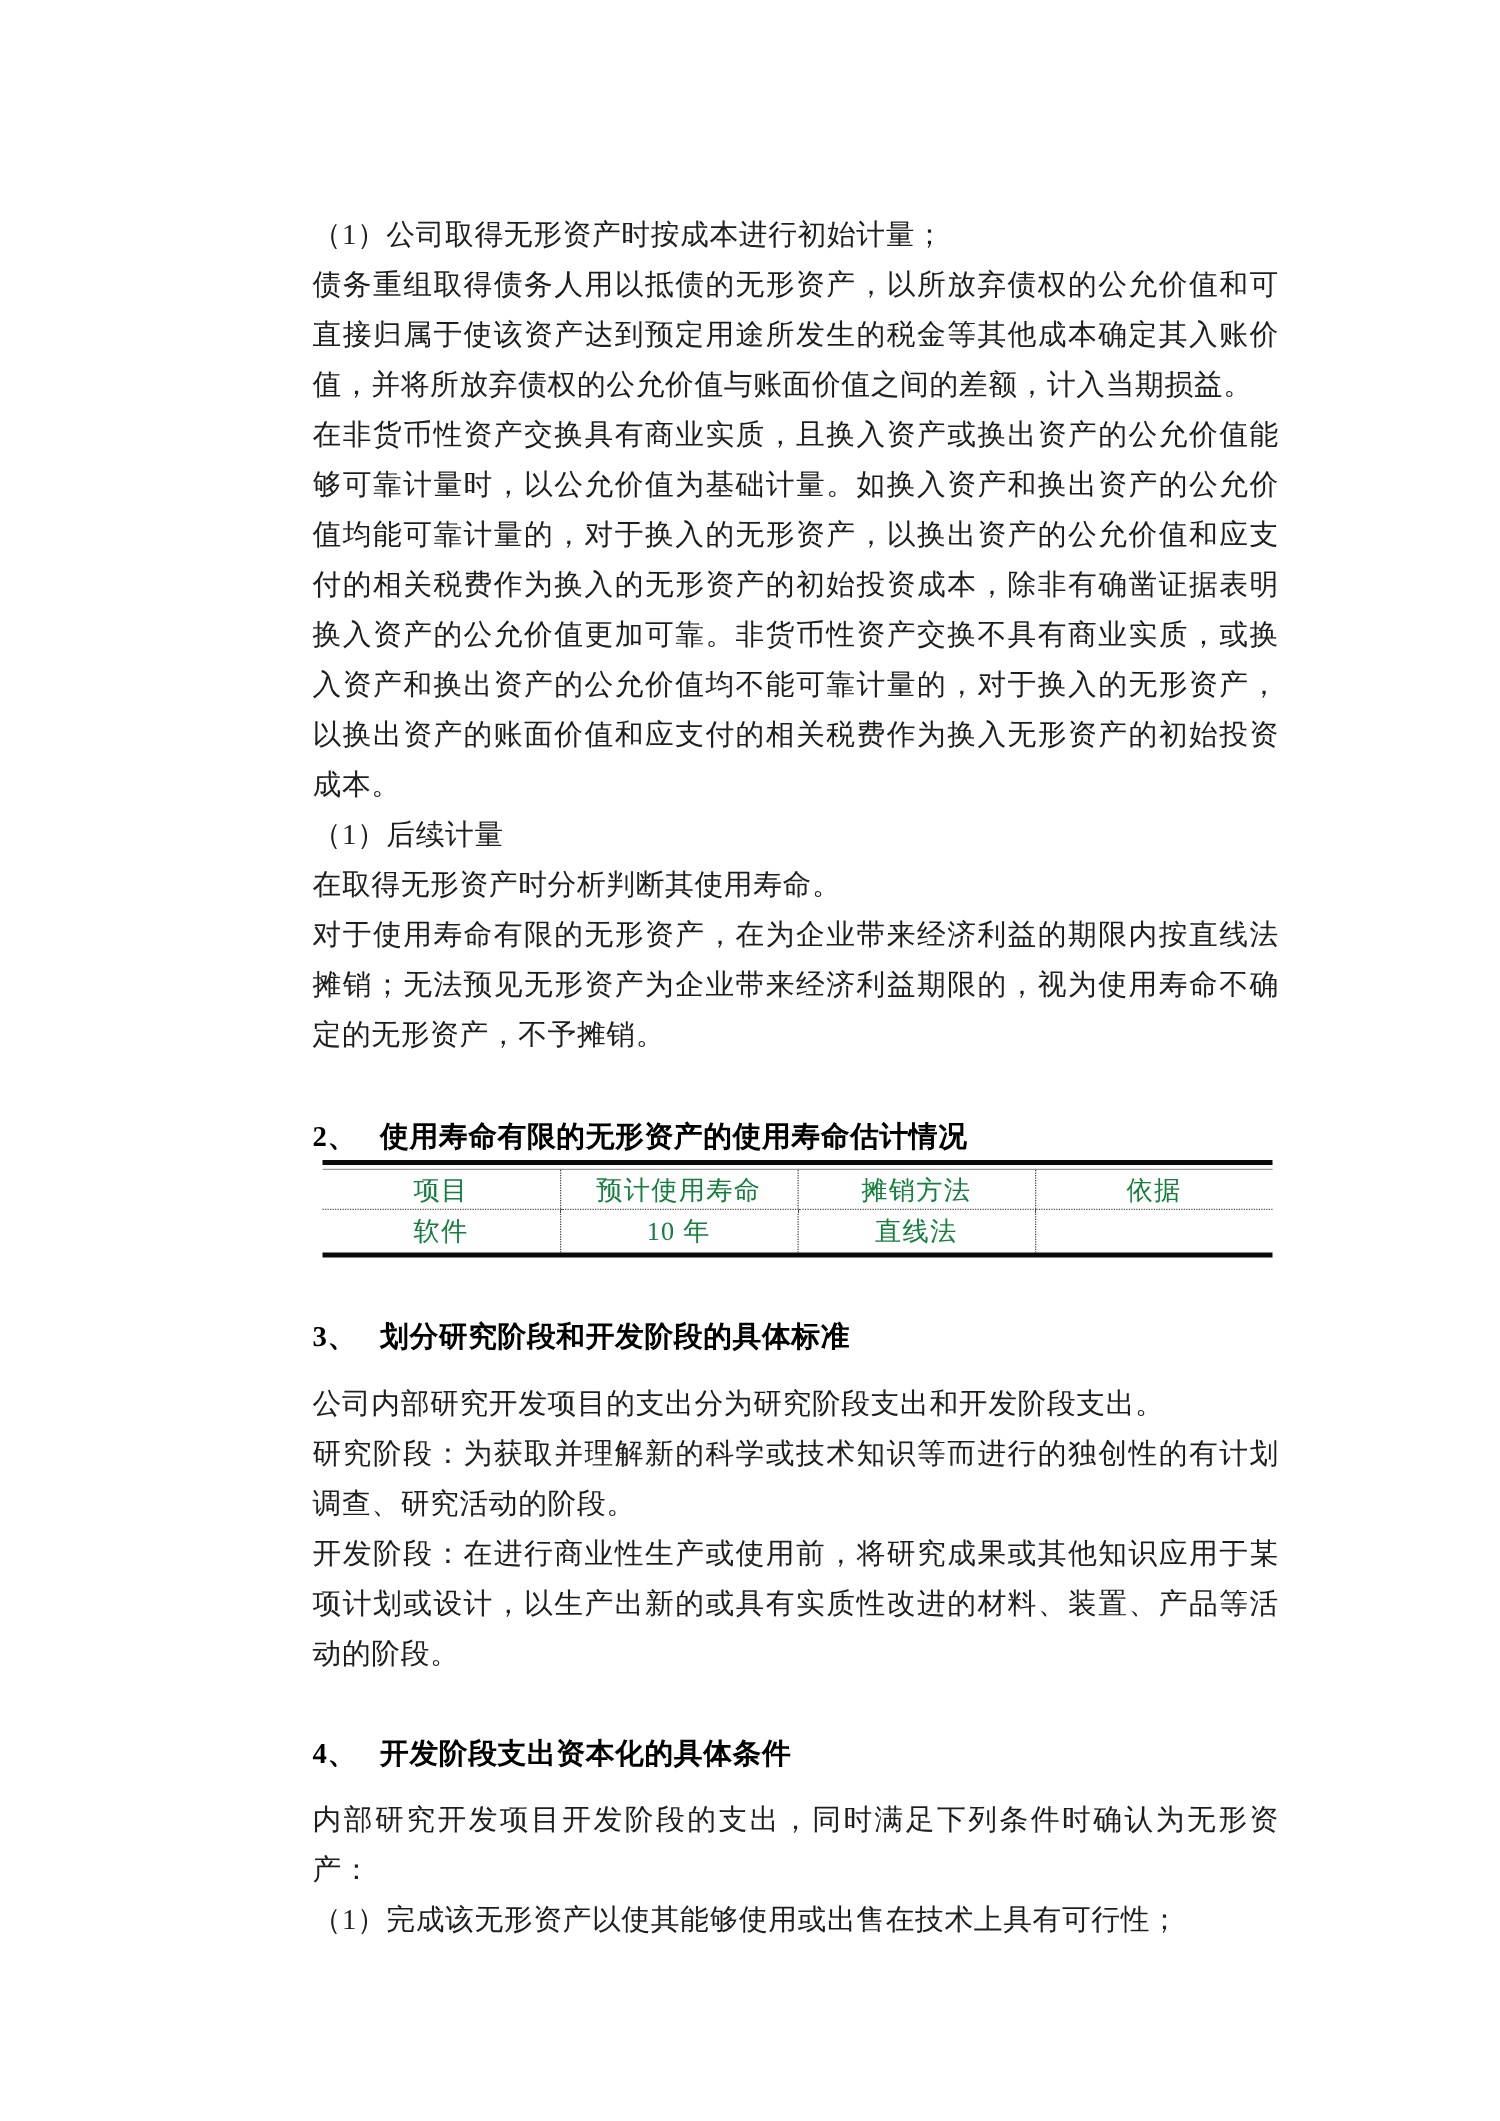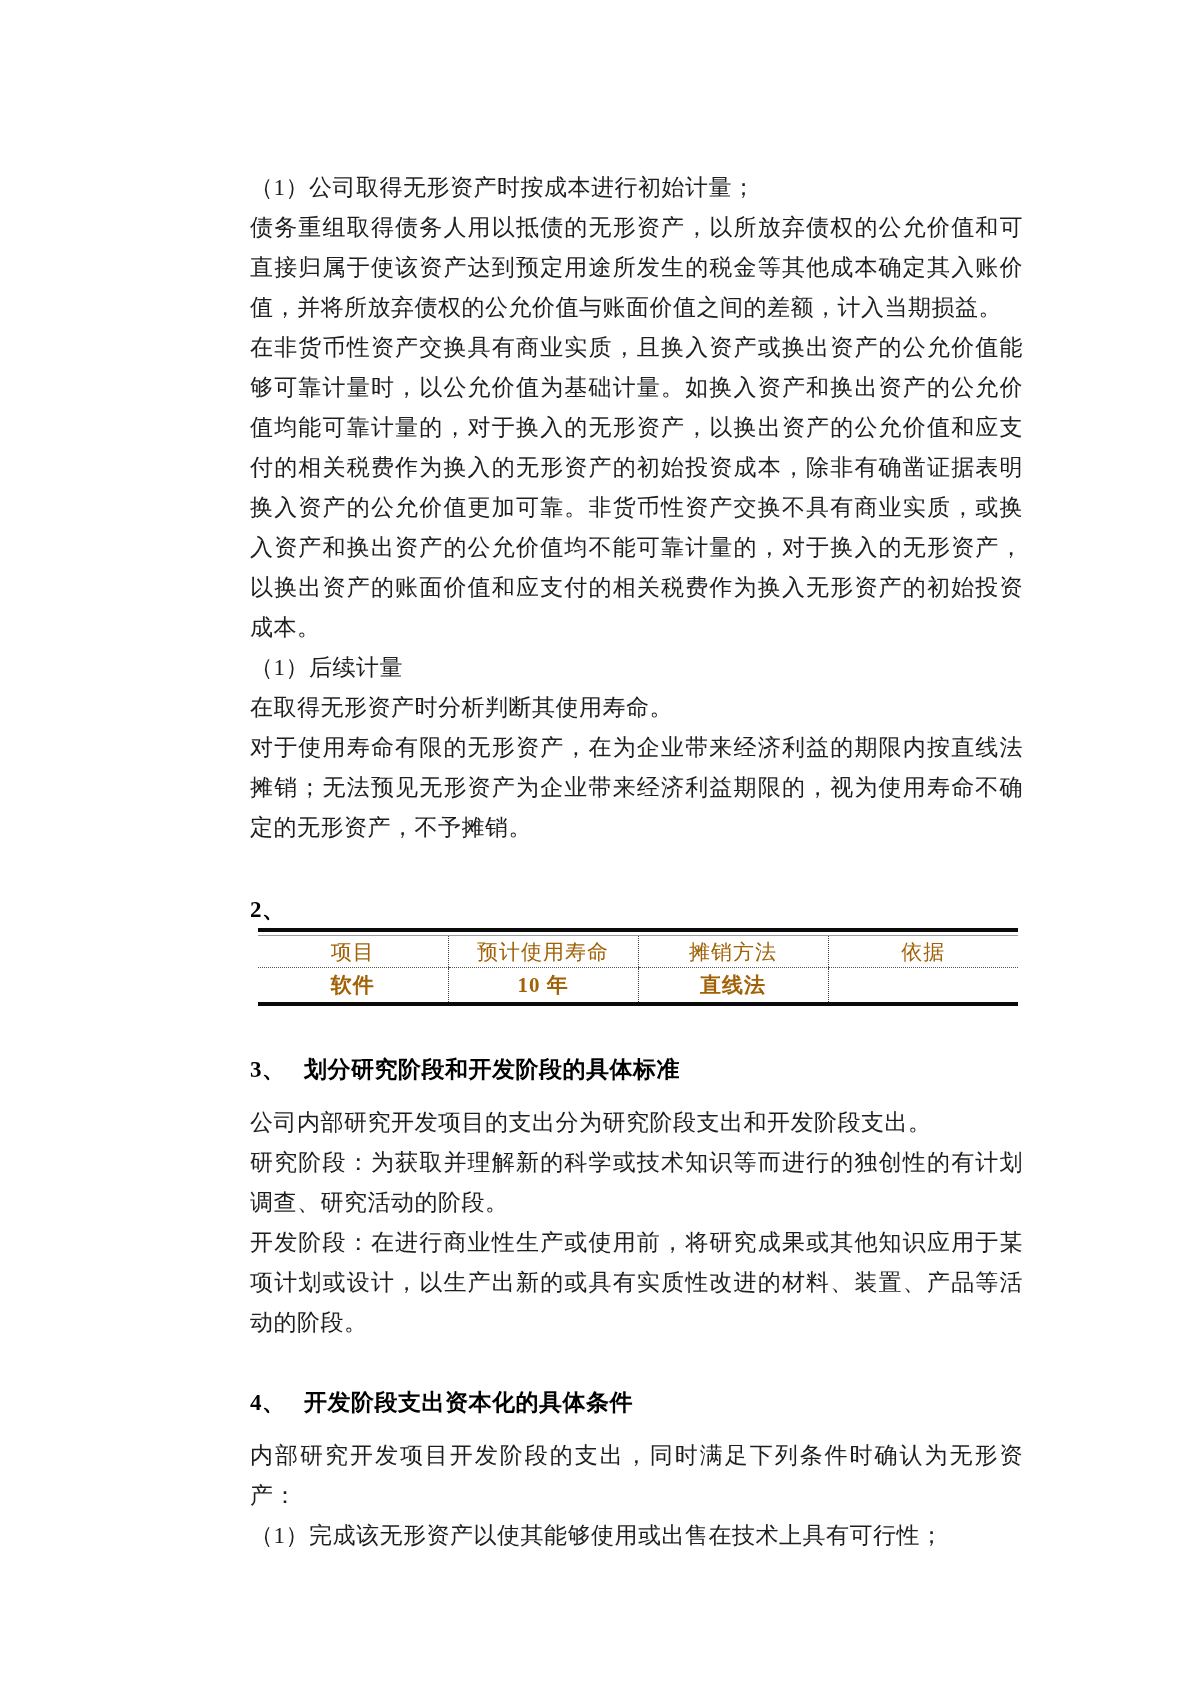--- a/index.html
+++ b/index.html
@@ -52,35 +52,34 @@
     border-top:4px solid #0a0a0a;
     border-bottom:4px solid #0a0a0a;
     padding-top:3px;
   }
   table.life-table{
     width:100%;
     border-collapse:collapse;
     table-layout:fixed;
     border-top:1px solid #9a9a9a;
     font-size:21px;
-    color:#a16207;
+    color:#15803d;
   }
   table.life-table td{
     text-align:center;
     vertical-align:middle;
     padding:0 4px;
     letter-spacing:1px;
   }
   table.life-table tr.hdr td{
     height:31px;
     border-bottom:1px dotted #555;
   }
   table.life-table tr.data td{
     height:34px;
-    font-weight:bold;
   }
   table.life-table td + td{
     border-left:1px dotted #444;
   }
 </style>
 </head>
 <body>
 
 <div class="page">
   <div class="content">
@@ -89,20 +88,21 @@
       <p class="body-par">（1）公司取得无形资产时按成本进行初始计量；</p>
       <p class="body-par">债务重组取得债务人用以抵债的无形资产，以所放弃债权的公允价值和可直接归属于使该资产达到预定用途所发生的税金等其他成本确定其入账价值，并将所放弃债权的公允价值与账面价值之间的差额，计入当期损益。</p>
       <p class="body-par">在非货币性资产交换具有商业实质，且换入资产或换出资产的公允价值能够可靠计量时，以公允价值为基础计量。如换入资产和换出资产的公允价值均能可靠计量的，对于换入的无形资产，以换出资产的公允价值和应支付的相关税费作为换入的无形资产的初始投资成本，除非有确凿证据表明换入资产的公允价值更加可靠。非货币性资产交换不具有商业实质，或换入资产和换出资产的公允价值均不能可靠计量的，对于换入的无形资产，以换出资产的账面价值和应支付的相关税费作为换入无形资产的初始投资成本。</p>
       <p class="body-par">（1）后续计量</p>
       <p class="body-par">在取得无形资产时分析判断其使用寿命。</p>
       <p class="body-par">对于使用寿命有限的无形资产，在为企业带来经济利益的期限内按直线法摊销；无法预见无形资产为企业带来经济利益期限的，视为使用寿命不确定的无形资产，不予摊销。</p>
     </div>
 
     <div class="sec-heading h2-heading">
       <span class="num">2、</span>
+      <span>使用寿命有限的无形资产的使用寿命估计情况</span>
     </div>
 
     <div class="tbl-wrap">
       <table class="life-table">
         <tbody>
           <tr class="hdr">
             <td>项目</td>
             <td>预计使用寿命</td>
             <td>摊销方法</td>
             <td>依据</td>

